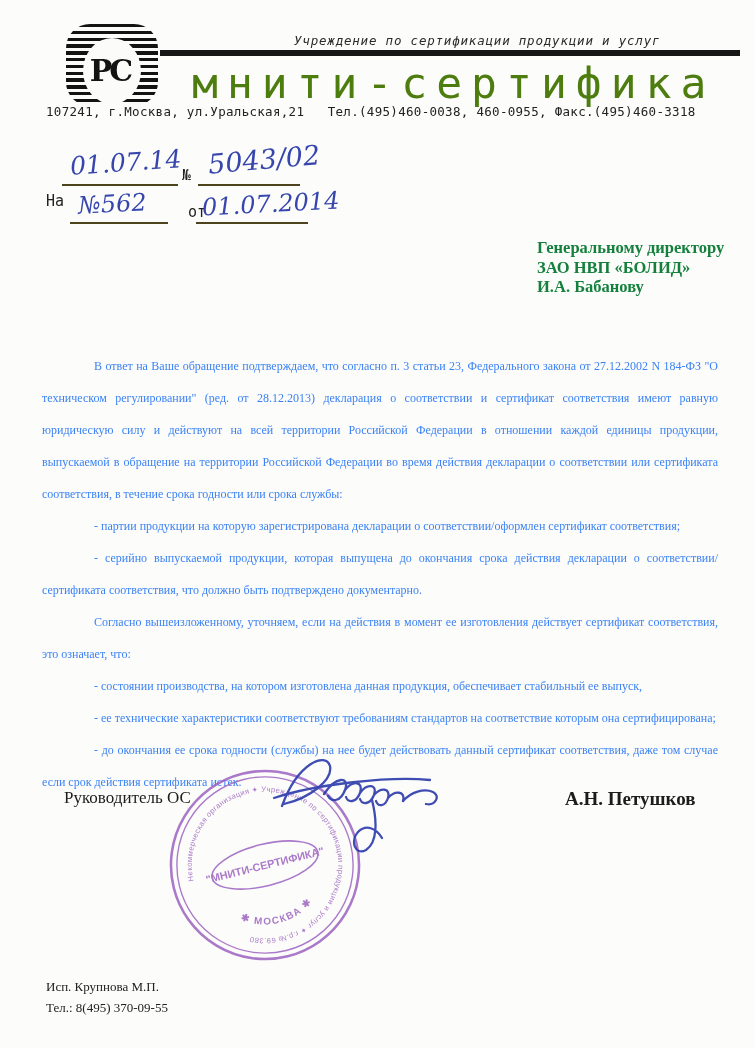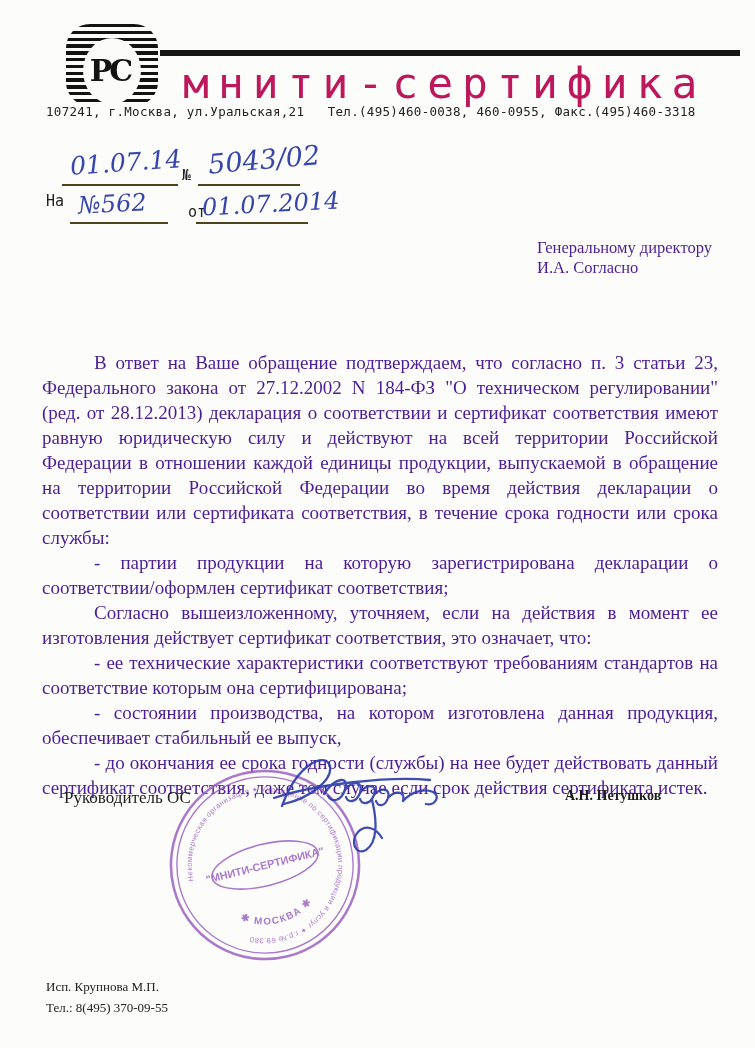--- a/index.html
+++ b/index.html
@@ -26,53 +26,53 @@
   .tagline{
     position:absolute; left:294px; top:33px;
     font-family:"DejaVu Sans Mono", monospace; font-style:italic;
     font-size:12.5px; letter-spacing:0.8px; color:#2b2b2b; white-space:pre;
   }
   .header-rule{
     position:absolute; left:160px; top:50px; width:580px; height:6px;
     background:#161616;
   }
   .org-title{
-    position:absolute; left:183px; top:58px;
+    position:absolute; left:192px; top:58px;
     font-family:"DejaVu Sans Mono", monospace; font-size:43px;
-    letter-spacing:9px; color:#be185d; white-space:pre;
+    letter-spacing:9px; color:#4d7c0f; white-space:pre;
   }
   .org-address{
     position:absolute; left:46px; top:104px;
     font-family:"DejaVu Sans Mono", monospace; font-size:12.5px;
     letter-spacing:0.3px; color:#222; white-space:pre;
   }
   
   .mono-label{
     position:absolute; font-family:"DejaVu Sans Mono", monospace;
     font-size:15px; color:#222;
   }
   .hand{
     position:absolute; font-family:"DejaVu Serif", serif; font-style:italic;
     color:#3646ad; white-space:pre;
   }
   .uline{position:absolute; height:0; border-bottom:2px solid #4d431c;}
   
   .recipient{
     position:absolute; left:537px; top:238px;
-    font-weight:normal; font-size:16.5px; line-height:19.5px; color:#4c1d95;
+    font-weight:bold; font-size:16.5px; line-height:19.5px; color:#15803d;
   }
   
   .body-text{
     position:absolute; left:42px; top:350px; width:676px;
-    font-size:19px; line-height:25px; text-align:justify; color:#4c1d95;
+    font-size:12px; line-height:32px; text-align:justify; color:#3b82f6;
   }
   .body-text p{margin:0; text-indent:52px;}
   
   .sig-title{position:absolute; left:64px; top:788px; font-weight:normal; font-size:17px;}
-  .sig-name{position:absolute; left:565px; top:788px; font-weight:bold; font-size:14px;}
+  .sig-name{position:absolute; left:565px; top:788px; font-weight:bold; font-size:19px;}
   
   .stamp{
     position:absolute; left:166px; top:766px; width:198px; height:198px;
     transform:rotate(-14deg); opacity:0.85;
   }
   .autograph{position:absolute; left:272px; top:748px; width:195px; height:118px;}
   
   .footer{
     position:absolute; left:46px; top:976px; font-size:13px; line-height:21px; color:#222;
   }
@@ -80,48 +80,51 @@
 </head>
 <body>
 
 <div class="page">
 
   <div class="logo">
     <div class="logo-oval">
       <span class="logo-mark">РС</span>
     </div>
   </div>
+  <div class="tagline">Учреждение по сертификации продукции и услуг</div>
   <div class="header-rule"></div>
   <div class="org-title">мнити-сертифика</div>
   <div class="org-address">107241, г.Москва, ул.Уральская,21   Тел.(495)460-0038, 460-0955, Факс.(495)460-3318</div>
 
   <div class="hand" style="left:70px; top:148px; font-size:25px; transform:rotate(-4deg);">01.07.14</div>
   <div class="uline" style="left:62px; top:184px; width:116px;"></div>
   <div class="mono-label" style="left:182px; top:166px;">№</div>
   <div class="hand" style="left:208px; top:144px; font-size:27px; transform:rotate(-5deg);">5043/02</div>
   <div class="uline" style="left:198px; top:184px; width:102px;"></div>
 
   <div class="mono-label" style="left:46px; top:192px;">На</div>
   <div class="hand" style="left:78px; top:190px; font-size:24px; transform:rotate(-3deg);">№562</div>
   <div class="uline" style="left:70px; top:222px; width:98px;"></div>
   <div class="mono-label" style="left:176px; top:203px;margin-left:12px;">от</div>
   <div class="hand" style="left:202px; top:190px; font-size:24px; transform:rotate(-3deg);">01.07.2014</div>
   <div class="uline" style="left:196px; top:222px; width:112px;"></div>
 
   <div class="recipient">
     <div>Генеральному директору</div>
-    <div>И.А. Согласно</div>
+    <div>ЗАО НВП «БОЛИД»</div>
+    <div>И.А. Бабанову</div>
   </div>
 
   <div class="body-text">
     <p>В ответ на Ваше обращение подтверждаем, что согласно п. 3 статьи 23, Федерального закона от 27.12.2002 N 184-ФЗ "О техническом регулировании" (ред. от 28.12.2013) декларация о соответствии и сертификат соответствия имеют равную юридическую силу и действуют на всей территории Российской Федерации в отношении каждой единицы продукции, выпускаемой в обращение на территории Российской Федерации во время действия декларации о соответствии или сертификата соответствия, в течение срока годности или срока службы:</p>
     <p>- партии продукции на которую зарегистрирована декларации о соответствии/оформлен сертификат соответствия;</p>
+    <p>- серийно выпускаемой продукции, которая выпущена до окончания срока действия декларации о соответствии/ сертификата соответствия, что должно быть подтверждено документарно.</p>
     <p>Согласно вышеизложенному, уточняем, если на действия в момент ее изготовления действует сертификат соответствия, это означает, что:</p>
+    <p>- состоянии производства, на котором изготовлена данная продукция, обеспечивает стабильный ее выпуск,</p>
     <p>- ее технические характеристики соответствуют требованиям стандартов на соответствие которым она сертифицирована;</p>
-    <p>- состоянии производства, на котором изготовлена данная продукция, обеспечивает стабильный ее выпуск,</p>
     <p>- до окончания ее срока годности (службы) на нее будет действовать данный сертификат соответствия, даже  том случае если срок действия сертификата истек.</p>
   </div>
 
   <div class="sig-title">Руководитель ОС</div>
   <div class="sig-name">А.Н. Петушков</div>
 
   <svg class="stamp" viewBox="0 0 200 200">
     <circle cx="100" cy="100" r="95" fill="none" stroke="#9c63c1" stroke-width="2.6"></circle>
     <circle cx="100" cy="100" r="89" fill="none" stroke="#9c63c1" stroke-width="1.4"></circle>
     <path id="ringTopPath" d="M 26,100 A 74,74 0 1 1 174,100 A 74,74 0 1 1 26,100" fill="none"></path>

